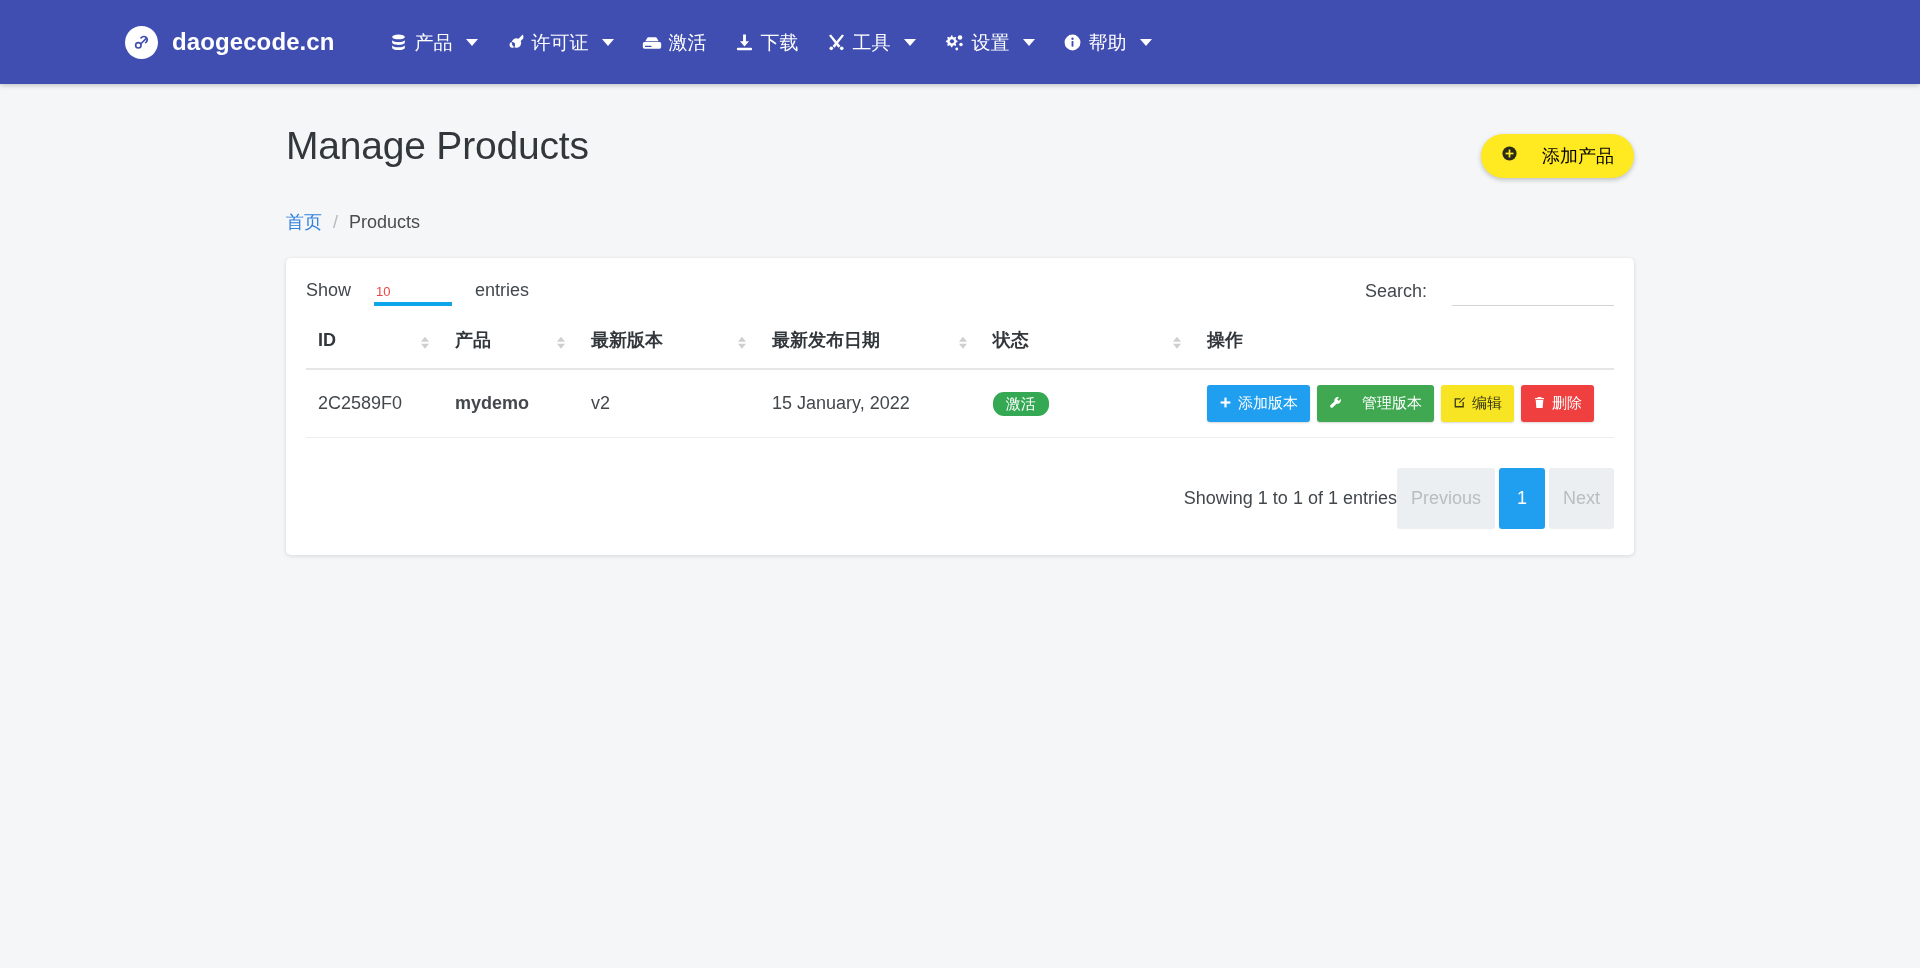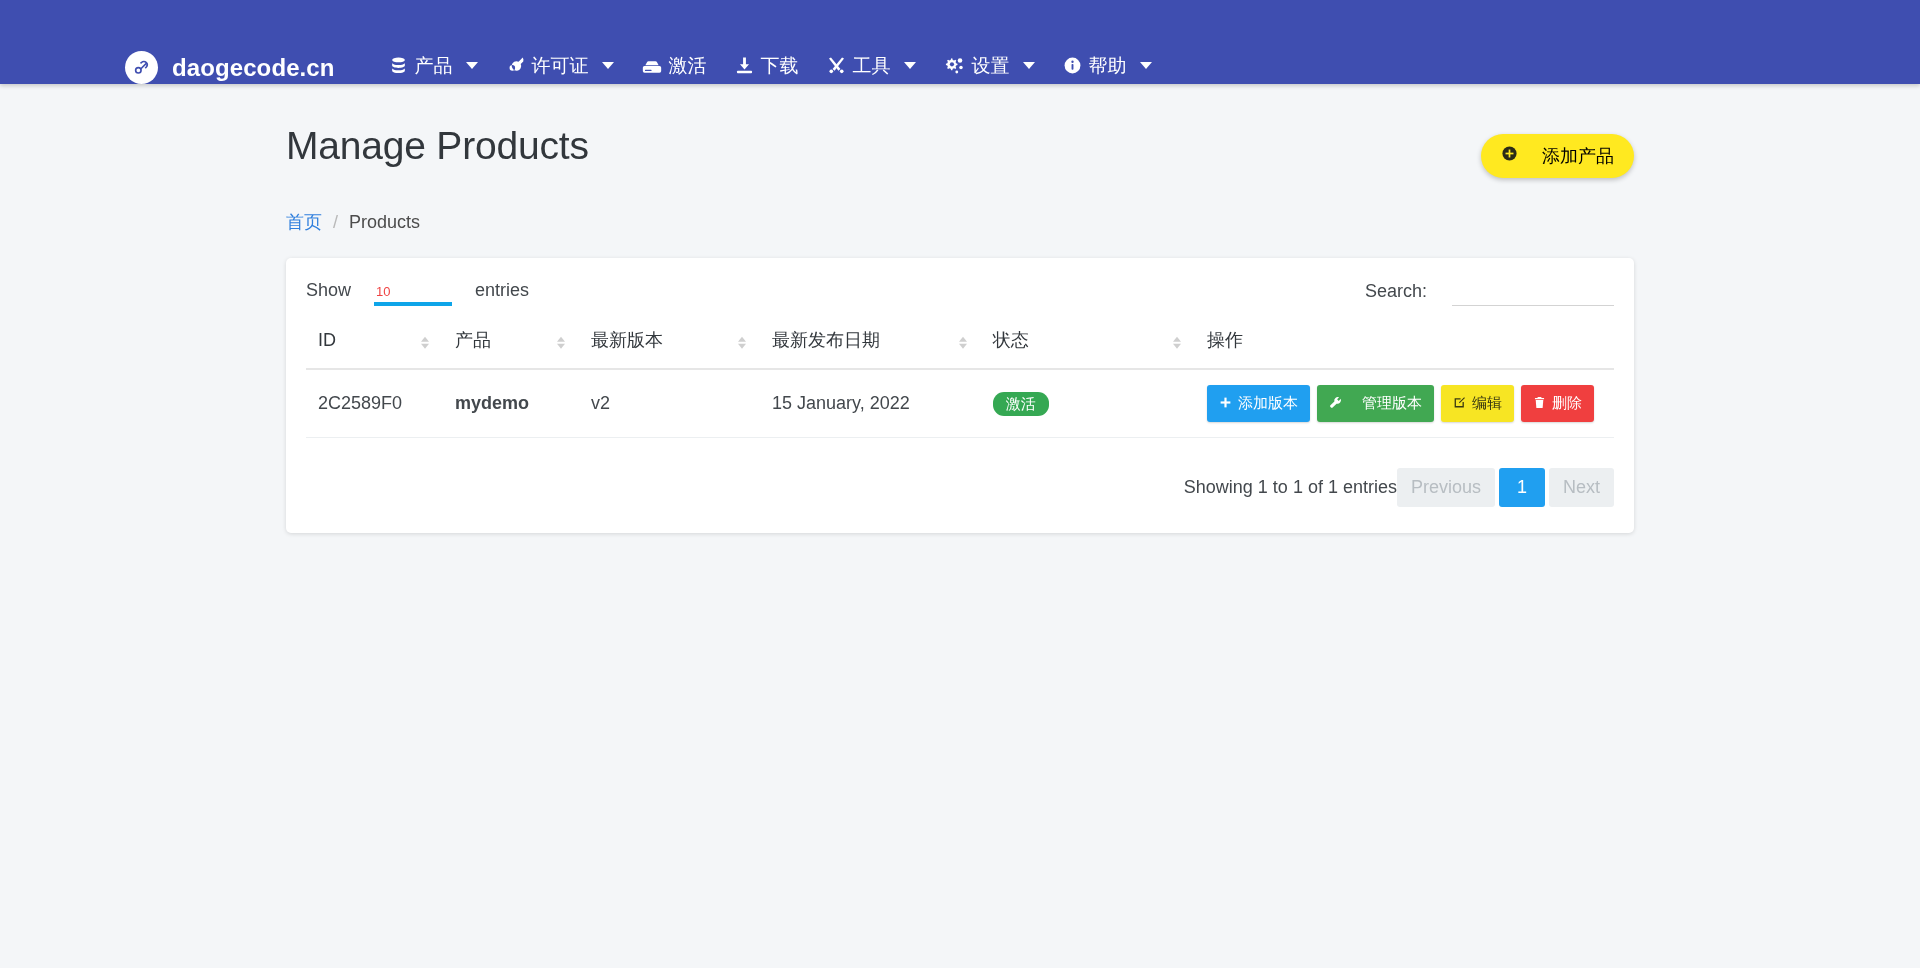--- a/index.html
+++ b/index.html
@@ -9,21 +9,21 @@
     background: #f4f6f8;
     font-family: "Liberation Sans", "DejaVu Sans", sans-serif;
     overflow: hidden;
   }
 
   
   .navbar {
     height: 84px;
     background: #3f4eb0;
     display: flex;
-    align-items: flex-end;
+    align-items: center;
     padding: 0 30px 0 125px;
     box-shadow: 0 2px 4px rgba(0,0,0,.18);
     position: relative;
     z-index: 10;
   }
   .brand {
     display: flex;
     align-items: center;
     gap: 14px;
     margin-right: 40px;
@@ -172,21 +172,21 @@
     font-size: 16px;
     font-family: inherit;
     padding: 0 2px 4px 2px;
     color: #43484d;
   }
 
   table.data { width: 100%; border-collapse: collapse; }
   table.data thead th {
     text-align: left;
     font-size: 18px;
-    font-weight: normal;
+    font-weight: bold;
     color: #32373c;
     padding: 8px 12px 16px 12px;
     border-bottom: 2px solid #e6e6e6;
     position: relative;
     white-space: nowrap;
   }
   th.sortable .sort-ico {
     position: absolute;
     right: 14px;
     top: 50%;
@@ -251,21 +251,21 @@
     align-items: center;
     justify-content: flex-end;
     padding-top: 30px;
   }
   .info { font-size: 18px; color: #43484d; }
   .pagination { display: flex; gap: 4px; }
   .page-btn {
     min-width: 46px;
     text-align: center;
     font-size: 18px;
-    padding: 9px 14px;
+    padding: 20px 14px;
     border-radius: 3px;
     background: #eceff1;
     color: #b7bdc2;
     cursor: pointer;
     user-select: none;
   }
   .page-btn.active { background: #209ff0; color: #ffffff; }
 </style>
 </head>
 <body>

